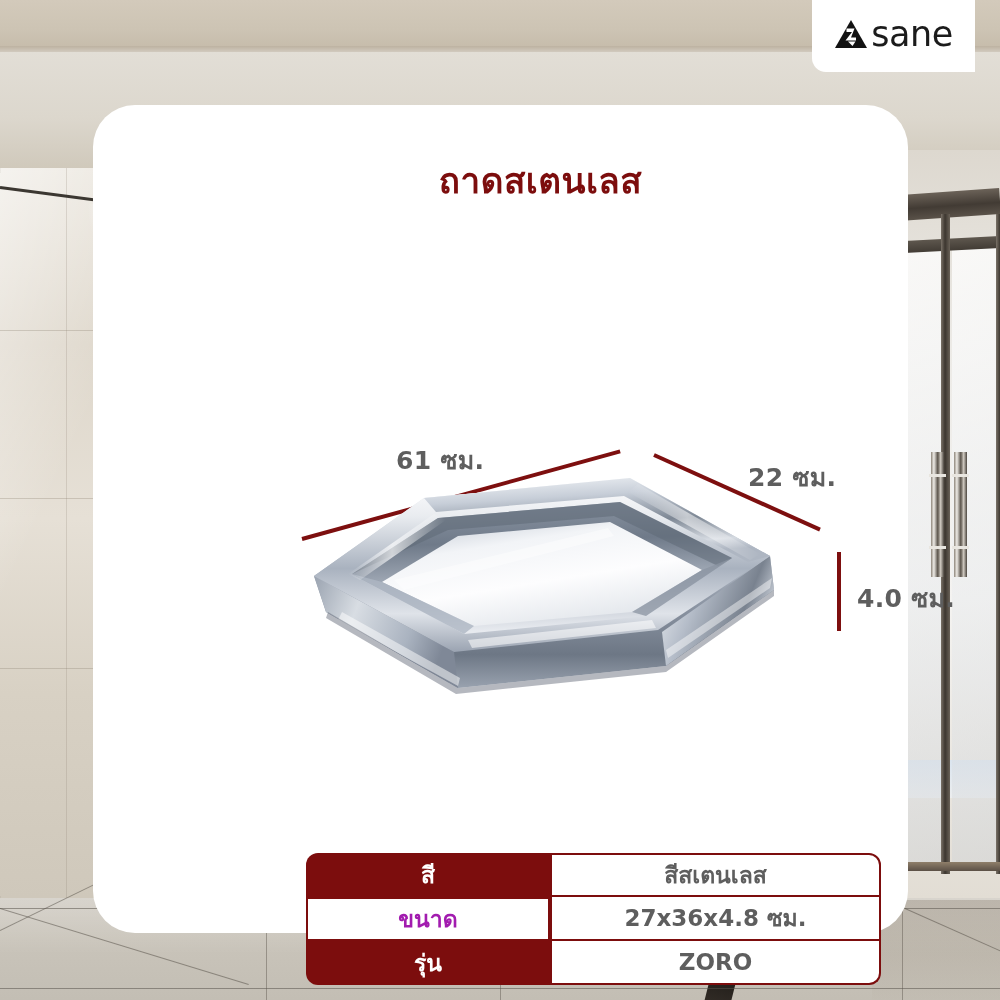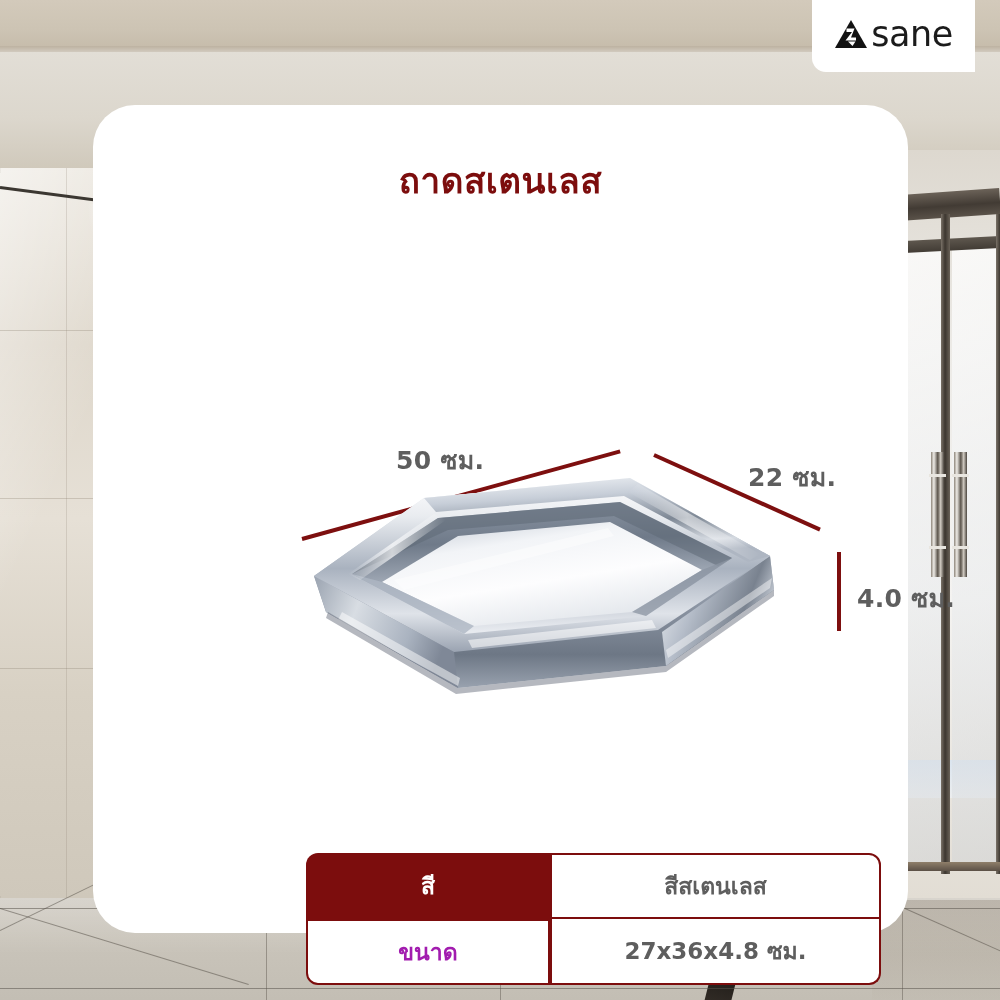--- a/index.html
+++ b/index.html
@@ -175,20 +175,21 @@
     border-radius: 42px;
   }
 
   .title {
     position: absolute; left: 0; top: 48px; width: 100%;
     text-align: center;
     font-size: 35px;
     font-weight: 700;
     color: #7c0d0d;
     letter-spacing: 0.5px;
+    padding-left: 40px;
   }
 
   
   .dim-label {
     position: absolute;
     font-size: 25px;
     font-weight: 700;
     color: #5e5e5e;
     white-space: nowrap;
     letter-spacing: 0.3px;
@@ -322,21 +323,21 @@
   </div>
 
   <div class="card">
 
     <div class="title">ถาดสเตนเลส</div>
 
     <div class="dim-line" id="dim-line-w"></div>
     <div class="dim-line" id="dim-line-d"></div>
     <div class="dim-line" id="dim-line-h"></div>
 
-    <div class="dim-label" id="dim-w-label">50 ซม.</div>
+    <div class="dim-label" id="dim-w-label">61 ซม.</div>
     <div class="dim-label" id="dim-d-label">22 ซม.</div>
     <div class="dim-label" id="dim-h-label">4.0 ซม.</div>
 
     <div class="tray-wrap">
       <svg class="tray-svg" viewBox="0 0 500 240">
         <defs>
           <linearGradient id="gRimTop" x1="0" y1="0" x2="0" y2="1">
             <stop offset="0%" stop-color="#ffffff"></stop>
             <stop offset="22%" stop-color="#e9ecf0"></stop>
             <stop offset="52%" stop-color="#a9b2bf"></stop>
@@ -424,17 +425,21 @@
     <table class="spec-table">
       <tbody>
         <tr class="row-filled">
           <td class="spec-label">สี</td>
           <td class="spec-value">สีสเตนเลส</td>
         </tr>
         <tr class="row-open">
           <td class="spec-label">ขนาด</td>
           <td class="spec-value">27x36x4.8 ซม.</td>
         </tr>
+        <tr class="row-filled">
+          <td class="spec-label">รุ่น</td>
+          <td class="spec-value">ZORO</td>
+        </tr>
       </tbody>
     </table>
 
   </div>
 </div>
 
 </body></html>

